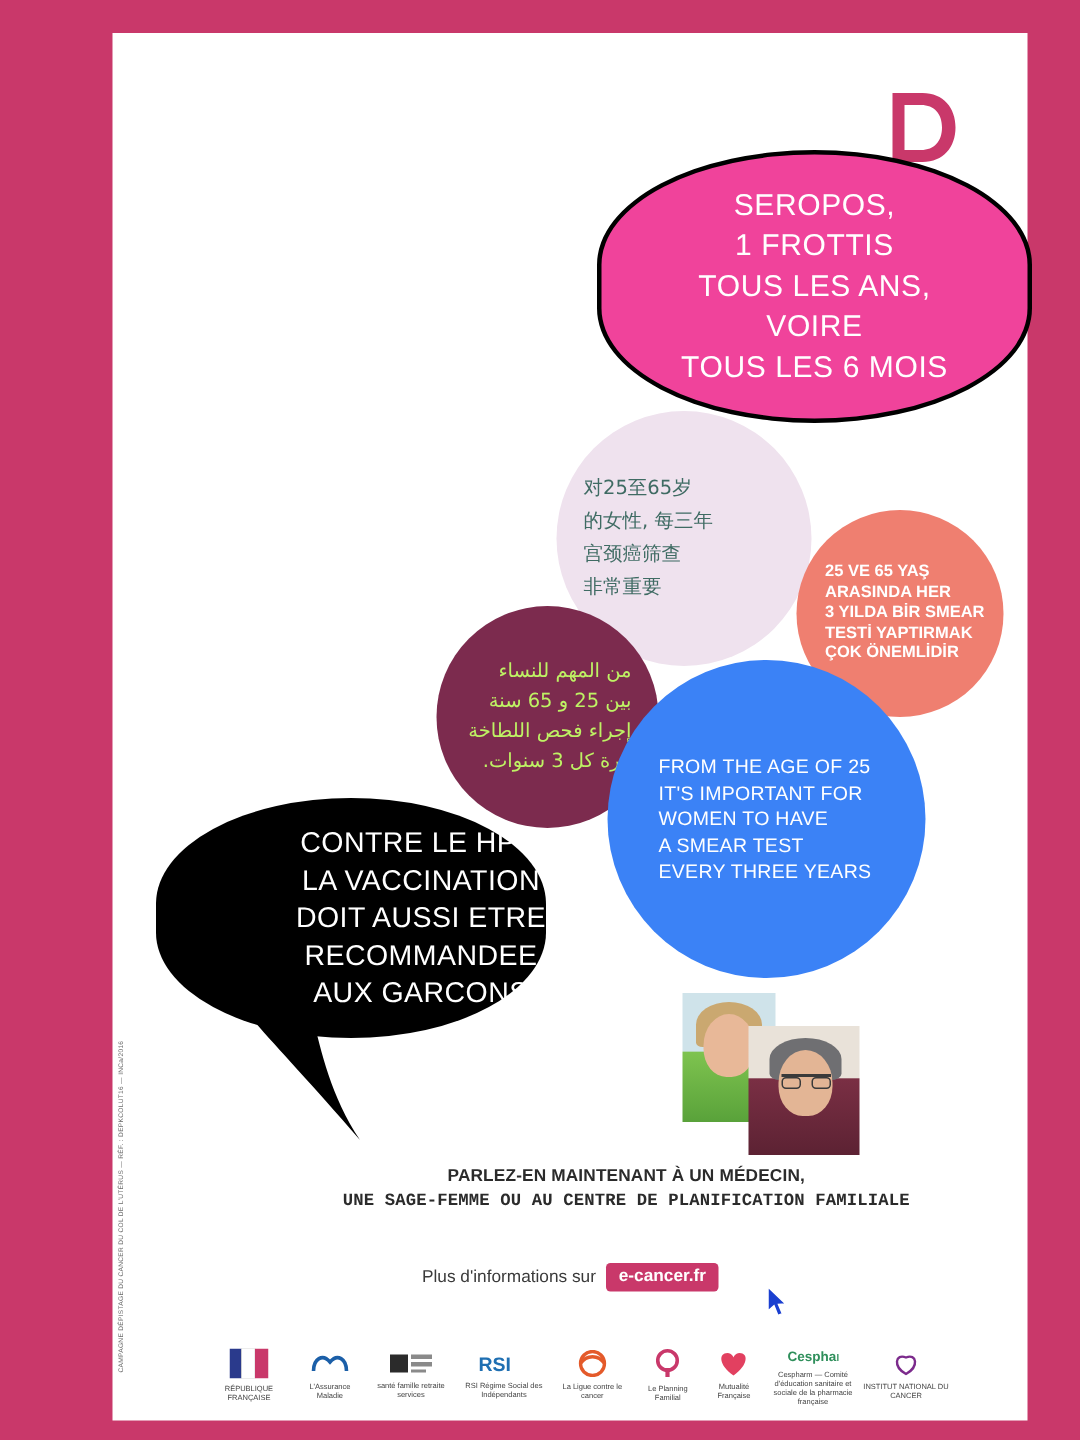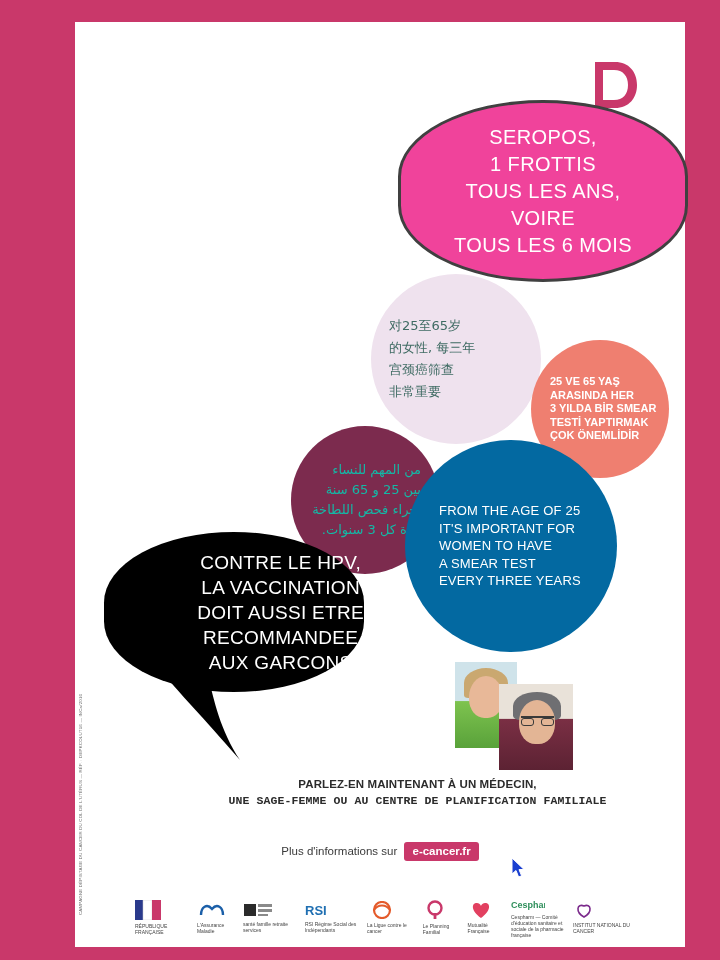--- a/index.html
+++ b/index.html
@@ -99,37 +99,37 @@
   }
   #c-tr .txt {
     padding-left: 19px;
     padding-right: 8px;
     font-weight: bold;
     font-size: 11px;
     line-height: 13.5px;
   }
 
   #c-ar {
-    left: 216px; top: 404px; width: 148px; height: 148px;
+    left: 216px; top: 382px; width: 148px; height: 148px;
     background: #7c2b4e;
-    color: #14b8a6;
+    color: #bef264;
     direction: rtl;
   }
   #c-ar .txt {
     padding-right: 18px;
     padding-left: 10px;
     font-size: 13px;
     line-height: 20px;
     text-align: right;
     font-family: "DejaVu Sans", sans-serif;
   }
 
   #c-en {
     left: 330px; top: 418px; width: 212px; height: 212px;
-    background: #0369a1;
+    background: #3b82f6;
     color: #ffffff;
   }
   #c-en .txt {
     padding-left: 34px;
     padding-right: 14px;
     font-size: 13px;
     line-height: 17.5px;
     letter-spacing: .2px;
   }
 
@@ -224,37 +224,37 @@
     left: 60px; top: 870px;
     width: 500px; height: 50px;
     display: flex;
     align-items: center;
     justify-content: space-between;
   }
   .logo-item {
     font-size: 5px;
     line-height: 6px;
     color: #444;
-    text-align: left;
+    text-align: center;
     max-width: 62px;
   }
   .logo-item .mark {
     display:block;
     margin: 0 auto 2px auto;
   }
 
   
   .bubble {
     position: absolute;
     box-sizing: border-box;
   }
   #bubble-pink {
     left: 398px; top: 100px; width: 290px; height: 182px;
     background: #f0439b;
-    border: 3px solid #404040;
+    border: 3px solid #000000;
     border-radius: 50% / 42%;
     color: #ffffff;
     display: flex; align-items: center; justify-content: center;
     text-align: center;
     font-size: 20px;
     line-height: 27px;
     letter-spacing: .4px;
   }
   #bubble-black {
     left: 104px; top: 532px; width: 260px; height: 160px;

